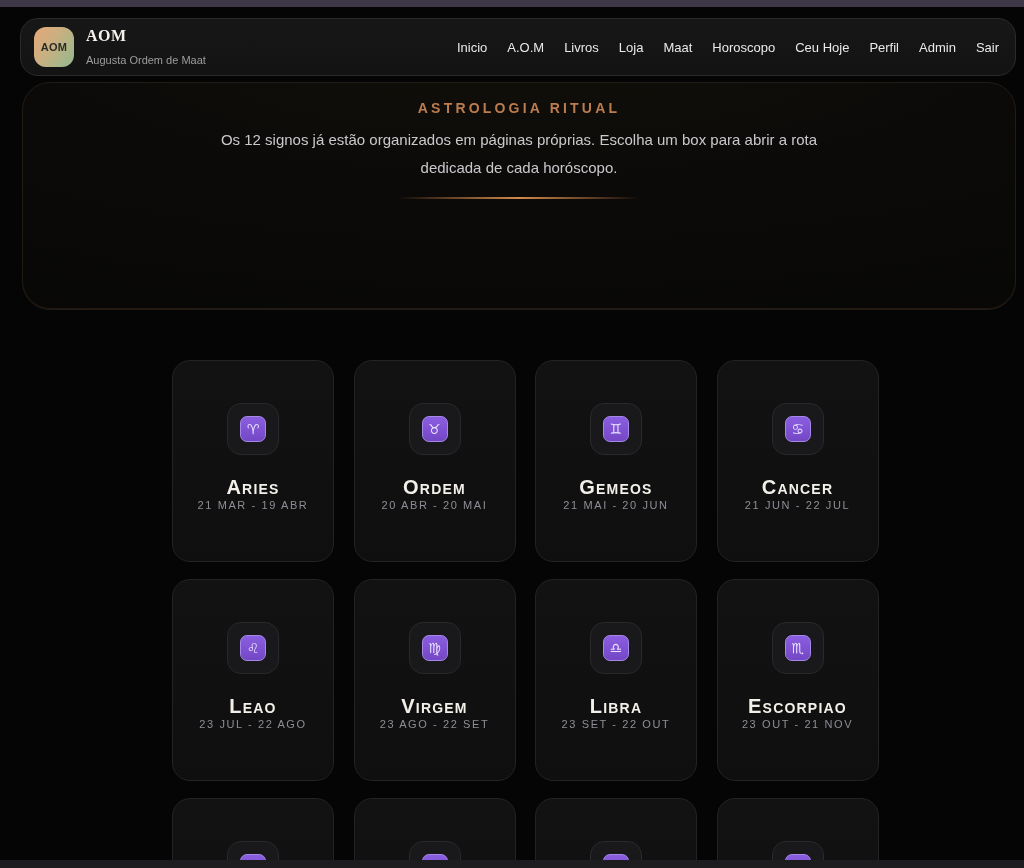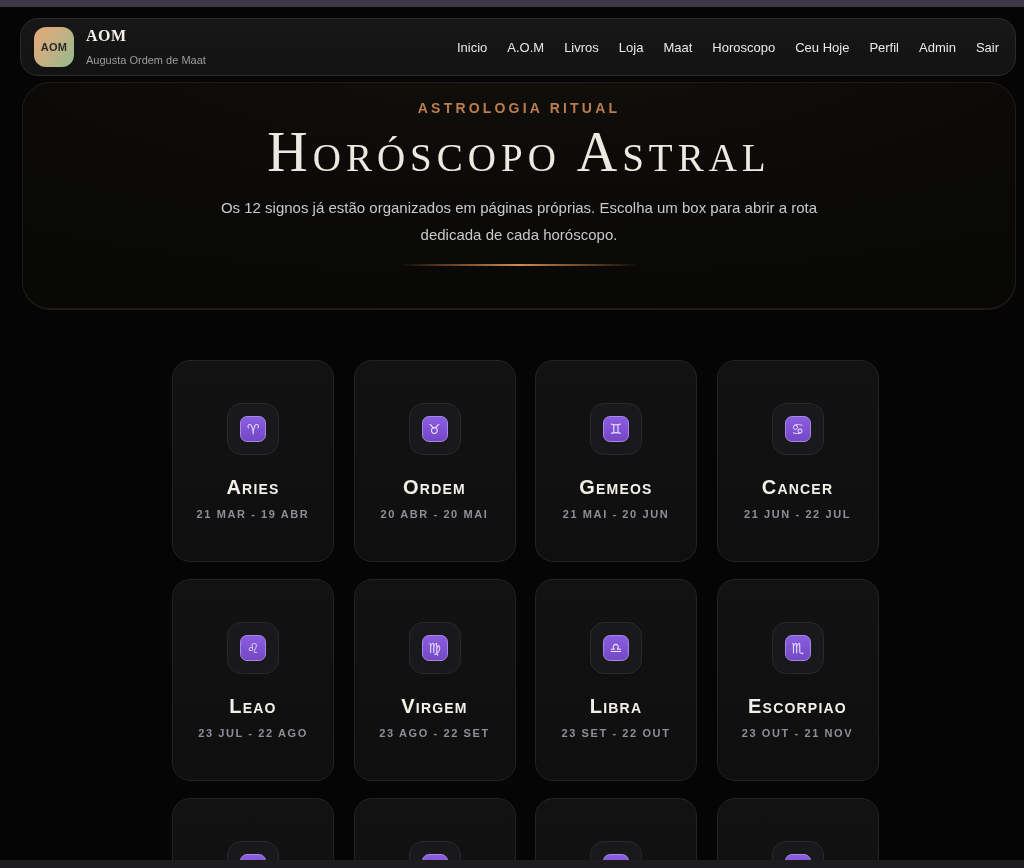--- a/index.html
+++ b/index.html
@@ -81,22 +81,21 @@
     border: 1px solid #a587e8;
     display: flex; align-items: center; justify-content: center;
     font-family: "DejaVu Sans", sans-serif; font-size: 14px; color: #e9e0ff;
   }
   .sign-name {
     margin-top: 21px;
     font-family: Liberation Sans, sans-serif; font-variant: small-caps; font-weight: bold;
     font-size: 20px; letter-spacing: 1.2px; color: #f3f0ea;
   }
   .sign-dates {
-    margin-top: 9px;
-    font-size: 11px; font-weight: 700; letter-spacing: 1.6px;
+    font-size: 11px; font-weight: 400; letter-spacing: 1.6px;
     color: #8e8e96; text-transform: uppercase;
   }
 </style>
 </head>
 <body>
 
 <div class="top-strip"></div>
 
 <header class="header">
   <div class="logo-badge">
@@ -115,21 +114,20 @@
     <a>Horoscopo</a>
     <a>Ceu Hoje</a>
     <a>Perfil</a>
     <a>Admin</a>
     <a>Sair</a>
   </nav>
 </header>
 
 <section class="hero">
   <div class="eyebrow">ASTROLOGIA RITUAL</div>
-  <h1>Horóscopo Astral</h1>
   <p>Os 12 signos já estão organizados em páginas próprias. Escolha um box para abrir a rota dedicada de cada horóscopo.</p>
   <div class="hero-divider"></div>
 </section>
 
 <main class="grid">
 
   <div class="card">
     <div class="icon-wrap">
       <div class="glyph-badge">♈</div>
     </div>

